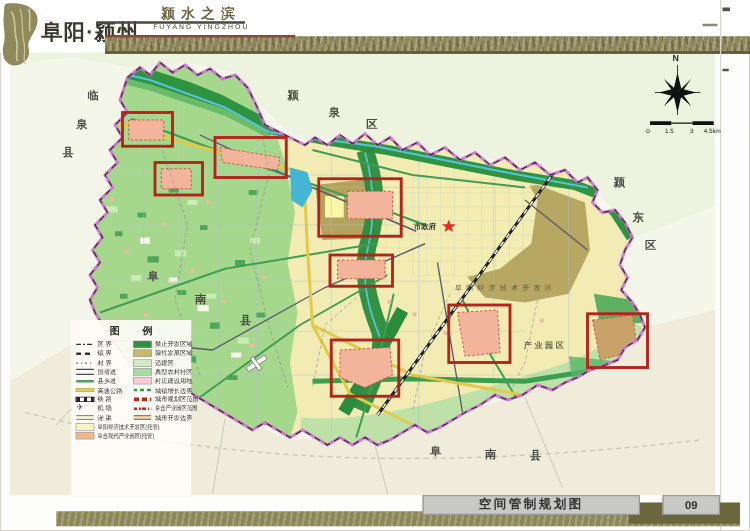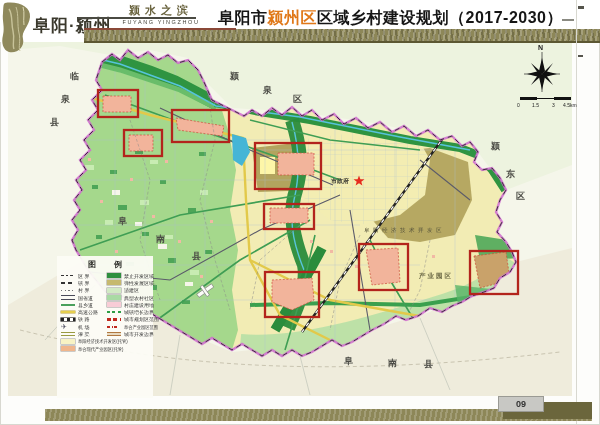--- a/index.html
+++ b/index.html
@@ -61,21 +61,21 @@
   .sw-bound-red{height:2.2px;background:repeating-linear-gradient(90deg,#c0281e 0 4px,transparent 4px 6.5px);}
   .sw-bound-red-dot{height:1.8px;background:repeating-linear-gradient(90deg,#c0281e 0 3px,transparent 3px 4.5px,#c0281e 4.5px 5.5px,transparent 5.5px 7px);}
   .sw-bound-tan{height:2.6px;border-top:1px solid #b07840;border-bottom:1px solid #b07840;background:#e8d9c0;}
 
   
   #footer-band{position:absolute;left:45px;top:409px;width:547px;height:12px;background:#8d8758;
     background-image:repeating-linear-gradient(100deg,rgba(255,255,255,.18) 0 2px,rgba(0,0,0,0) 2px 5px);}
   #footer-block{position:absolute;left:503px;top:402px;width:89px;height:17px;background:#6b663c;}
   .fbox{position:absolute;top:396px;height:14px;background:#c8c8c4;border:1px solid #9a9a94;color:#333;font-weight:bold;text-align:center;}
   #footer-caption{left:338px;width:172px;font-size:10px;line-height:14px;letter-spacing:2px;}
-  #footer-page{left:498px;width:44px;font-size:9px;line-height:14px;}
+  #footer-page{left:530px;width:44px;font-size:9px;line-height:14px;}
 </style>
 </head>
 <body>
 
 <div id="page">
 
   <svg width="600" height="425" viewBox="0 0 600 425" style="position:absolute;left:0;top:0;">
     <defs>
       <path id="district" d="M102,62 L112,54 L120,60 L128,50 L138,58 L148,52 L158,60 L168,55 L178,63 L188,60 L198,70 L204,82 L212,100 L220,104 L232,110 L244,116 L252,110 L262,116 L272,108 L282,115 L292,107 L302,116 L312,110 L322,120 L334,114 L344,124 L356,118 L368,128 L380,122 L392,132 L404,126 L416,136 L428,130 L440,140 L452,136 L462,146 L470,142 L478,152 L474,162 L482,170 L492,168 L500,178 L506,190 L500,200 L496,212 L502,222 L497,232 L506,242 L512,252 L516,262 L510,272 L500,278 L494,288 L484,292 L472,296 L462,302 L452,306 L442,312 L430,308 L418,316 L406,320 L396,316 L384,324 L372,330 L362,336 L352,342 L342,346 L332,340 L322,346 L312,352 L302,356 L292,350 L282,356 L272,350 L262,356 L252,350 L242,344 L232,350 L222,344 L212,338 L202,344 L192,338 L182,332 L172,326 L162,320 L152,314 L142,308 L132,302 L122,296 L112,298 L104,290 L96,280 L88,270 L82,260 L76,250 L72,240 L78,230 L72,220 L80,210 L74,200 L82,190 L76,180 L86,170 L80,160 L90,150 L84,140 L94,130 L88,120 L98,110 L92,100 L102,90 L96,80 Z"></path>
       <clipPath id="dclip">
@@ -267,21 +267,20 @@
     <svg id="seal" width="32" height="54" viewBox="0 0 32 54">
       <path d="M4,2 C18,0 30,6 29,16 C28,26 20,30 22,38 C24,46 16,53 8,51 C2,49 0,42 2,34 C4,26 1,20 2,12 C2.5,6 2,3 4,2 Z" fill="#8f895c"></path>
       <path d="M8,8 C12,14 10,22 12,30 C14,38 11,44 13,48" stroke="#c8c39a" stroke-width="1.4" fill="none"></path>
       <path d="M15,6 C18,14 16,24 18,32 C20,40 17,46 19,50" stroke="#c8c39a" stroke-width="1" fill="none"></path>
       <path d="M22,6 C24,12 22,18 23,24" stroke="#ded9b4" stroke-width="1" fill="none"></path>
     </svg>
     <div id="brand">阜阳·颍州</div>
     <div id="motto">颍水之滨</div>
     <div id="motto-line"></div>
     <div id="motto-en">FUYANG YINGZHOU</div>
-    <div id="title"><span>阜阳市</span><span class="hl">颍州区</span><span>区域乡村建设规划（2017-2030）</span></div>
     <div id="hdr-dash"></div>
   </div>
   <div id="band"></div>
   <div id="band-redline"></div>
   <div id="edge-line"></div>
   <div class="edge-tick" style="left:578px;top:6px;width:6px;height:3px;"></div>
   <div class="edge-tick" style="left:578px;top:55px;width:5px;height:2px;"></div>
 
   <span class="ch" style="left:70px;top:72px">临</span>
   <span class="ch" style="left:61px;top:95px">泉</span>
@@ -398,15 +397,16 @@
           <div class="lrow">
             <span class="sw sw-bound-tan"></span>
             <span class="lab">城市开发边界</span>
           </div>
         </div>
     </div>
   </div>
 
   <div id="footer-band"></div>
   <div id="footer-block"></div>
+  <div class="fbox" id="footer-caption">空间管制规划图</div>
   <div class="fbox" id="footer-page">09</div>
 
 </div>
 
 </body></html>

